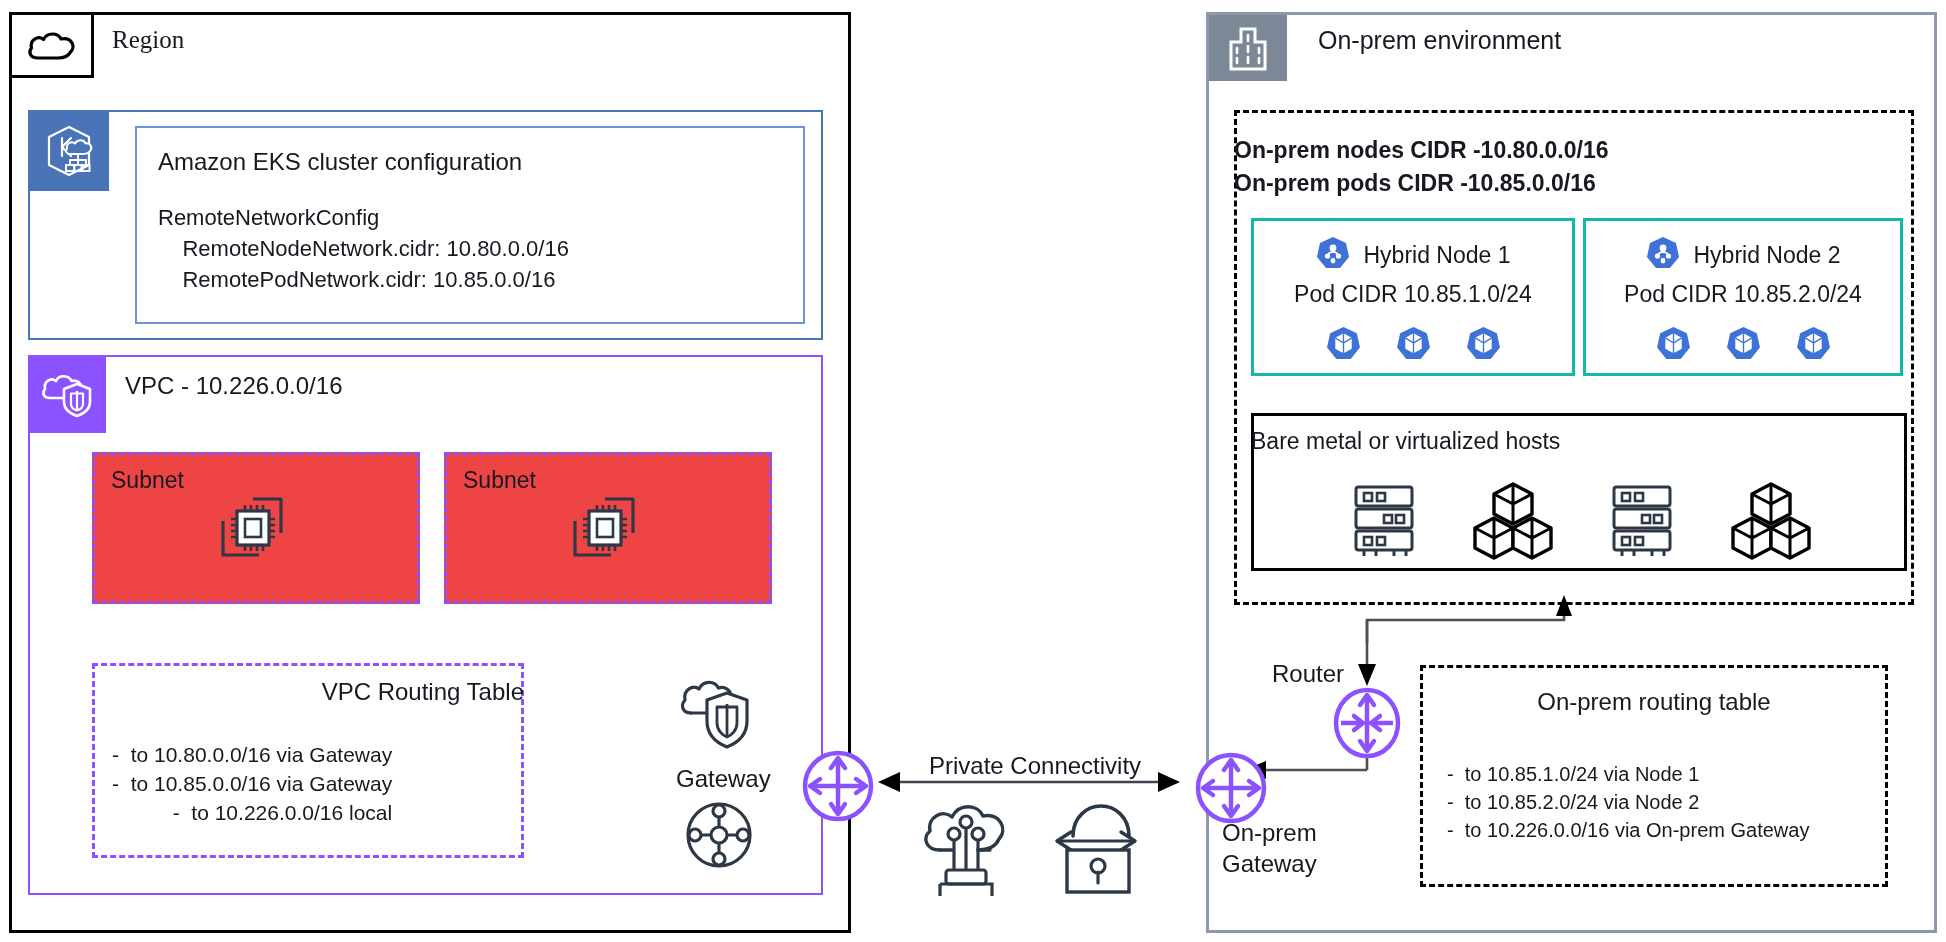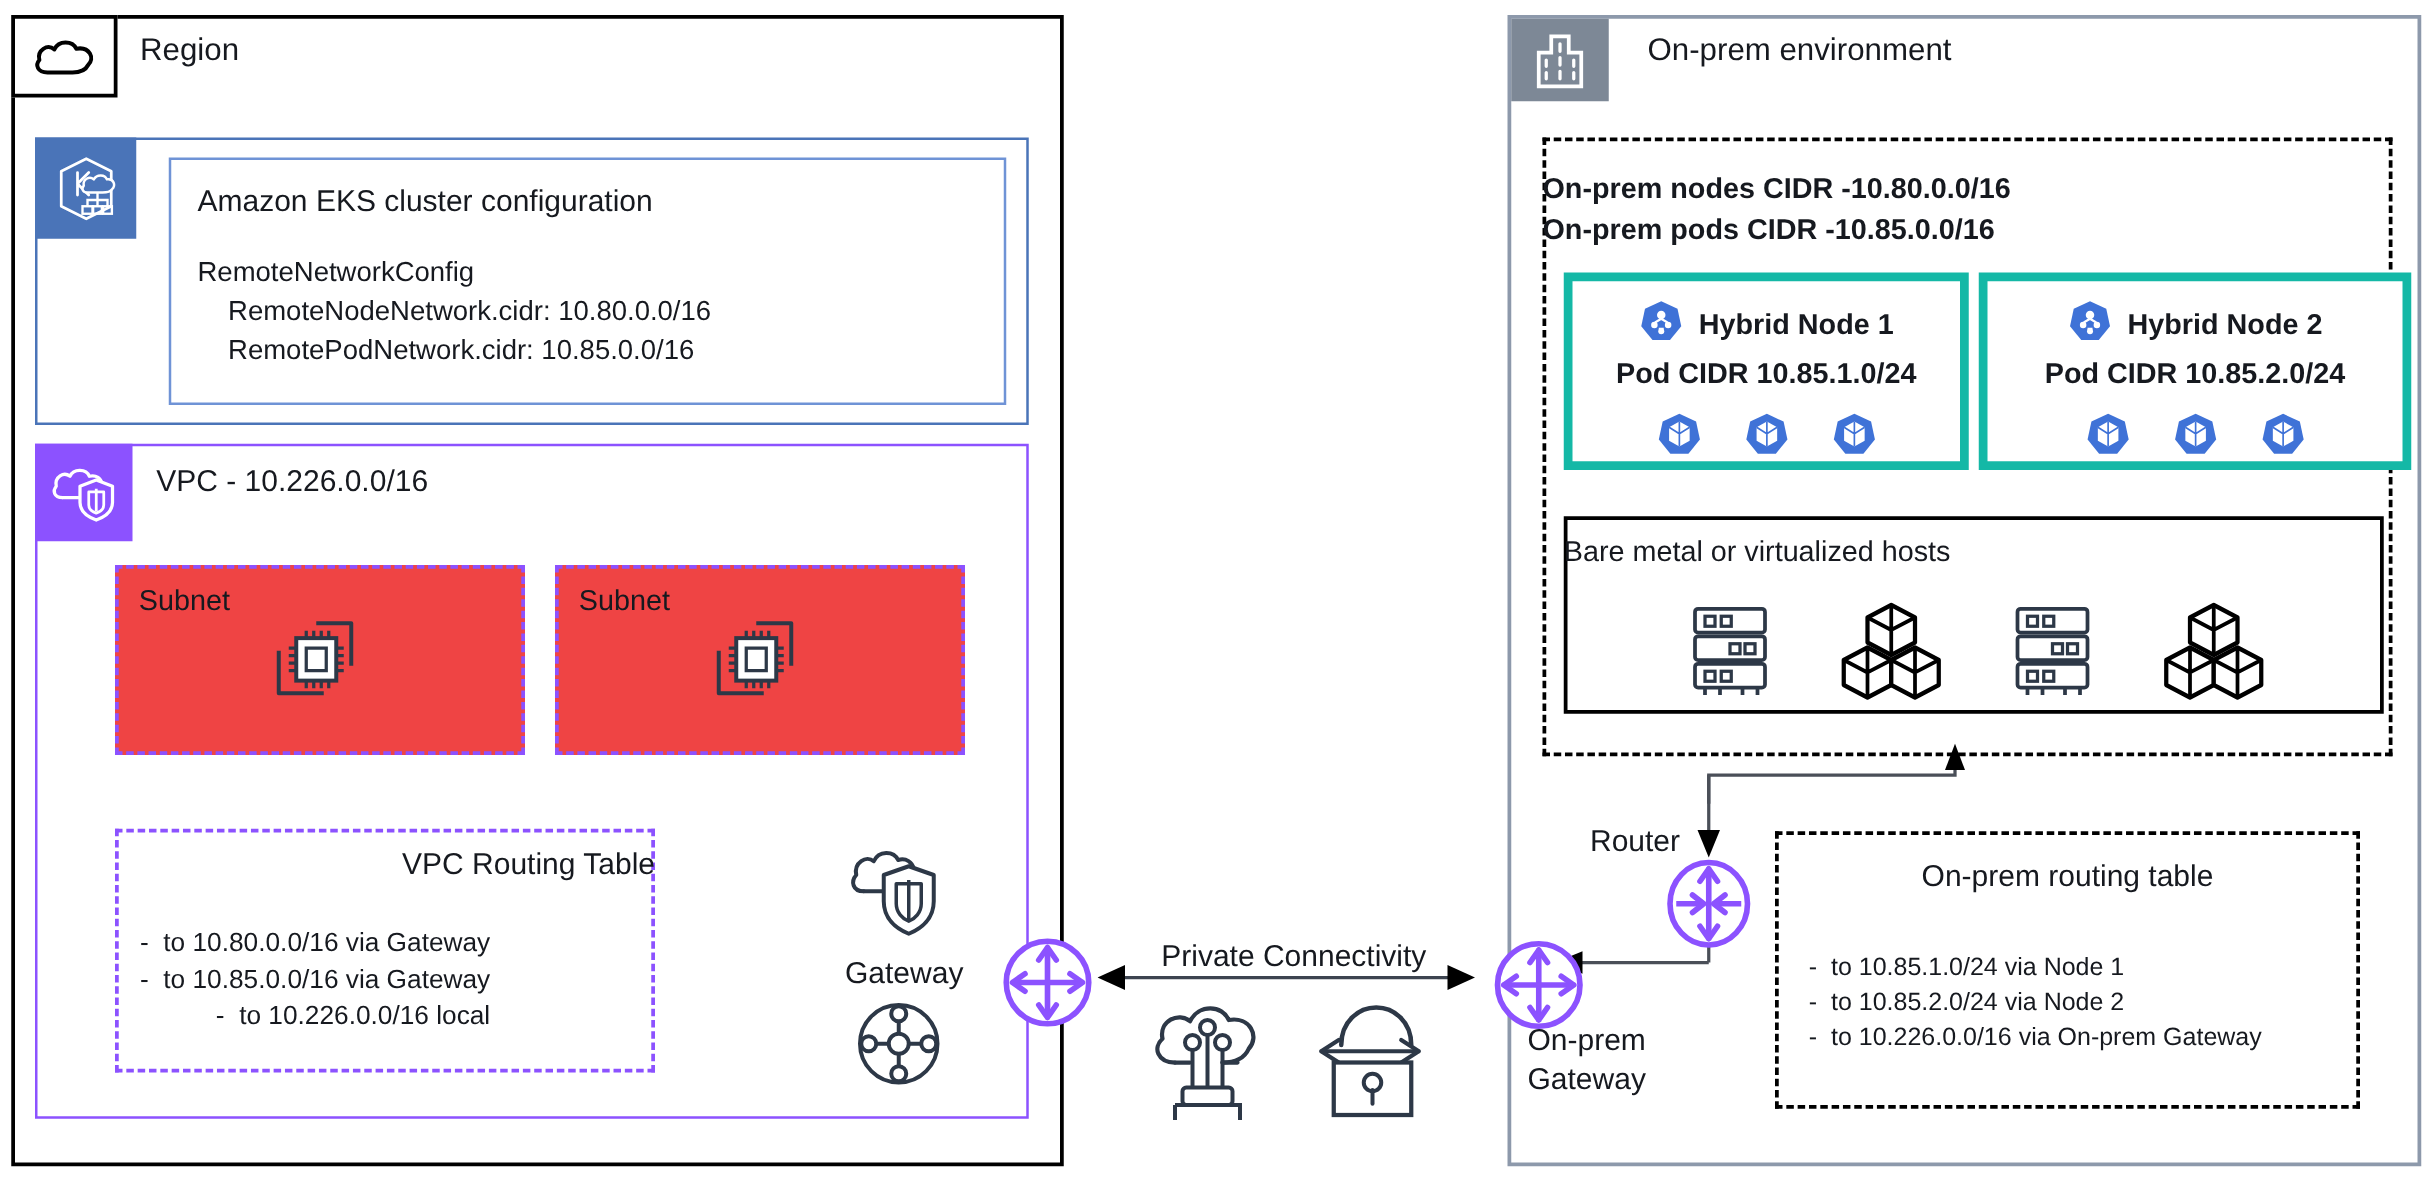--- a/index.html
+++ b/index.html
@@ -6,21 +6,21 @@
   body{
     font-family:"Liberation Sans", sans-serif;
     width:1946px;height:942px;position:relative;overflow:hidden;
     color:#16191f;
   }
   .abs{position:absolute;box-sizing:border-box;}
   
   #region-box{left:9px;top:12px;width:842px;height:921px;border:3px solid #000;background:#fff;}
   #region-icon-box{left:9px;top:12px;width:85px;height:66px;border:3px solid #000;background:#fff;
       display:flex;align-items:center;justify-content:center;}
-  #region-label{left:112px;top:26px;font-size:25px;}
+  #region-label{left:112px;top:26px;font-size:25px;font-family:Liberation Serif, serif;}
   
   #eks-outer{left:28px;top:110px;width:795px;height:230px;border:2.5px solid #4a74b8;background:#fff;}
   #eks-icon{left:28px;top:110px;width:81px;height:81px;background:#4a74b8;
       display:flex;align-items:center;justify-content:center;}
   #eks-inner{left:135px;top:126px;width:670px;height:198px;border:2.5px solid #6f93d6;background:#fff;}
   #eks-title{left:158px;top:148px;font-size:24px;}
   #eks-rnc{left:158px;top:202px;font-size:22px;line-height:31px;white-space:pre;}
   
   #vpc-box{left:28px;top:355px;width:795px;height:540px;border:2.5px solid #8c52ff;background:#fff;}
   #vpc-icon{left:28px;top:355px;width:78px;height:78px;background:#8c52ff;
@@ -45,23 +45,23 @@
   #pc-arrow{left:878px;top:770px;width:302px;height:24px;}
   #pc-cloud-icon{left:918px;top:798px;}
   #pc-lock-icon{left:1045px;top:792px;}
   
   #onprem-box{left:1206px;top:12px;width:731px;height:921px;border:3px solid #8d99ab;background:#fff;}
   #onprem-icon{left:1209px;top:15px;width:78px;height:66px;background:#7d8896;
       display:flex;align-items:center;justify-content:center;}
   #onprem-label{left:1318px;top:26px;font-size:25px;}
   #onprem-dashed{left:1234px;top:110px;width:680px;height:495px;border:3px dashed #000;background:#fff;}
   #cidr-text{left:1234px;top:134px;width:680px;text-align:left;font-size:23px;line-height:33px;font-weight:bold;}
-  .hybrid-node{border:7px solid #14b8a6;background:#fff;font-weight:bold;}
+  .hybrid-node{border:3px solid #14b8a6;background:#fff;}
   #hn-1{left:1251px;top:218px;width:324px;height:158px;}
-  #hn-2{left:1583px;top:218px;width:346px;height:158px;}
+  #hn-2{left:1583px;top:218px;width:320px;height:158px;}
   .hn-head{position:absolute;left:0;top:14px;width:100%;display:flex;align-items:center;justify-content:center;gap:12px;}
   .hn-name{font-size:23px;}
   .hn-cidr{position:absolute;left:0;top:60px;width:100%;text-align:center;font-size:23px;}
   .hn-pods{position:absolute;left:0;top:104px;width:100%;display:flex;align-items:center;justify-content:center;gap:33px;}
   #bm-box{left:1251px;top:413px;width:656px;height:158px;border:3px solid #000;background:#fff;}
   #bm-title{left:1251px;top:428px;width:664px;text-align:left;font-size:23px;}
   #bm-icons{left:1251px;top:480px;width:656px;display:flex;align-items:center;justify-content:center;gap:50px;}
   #router-label{left:1272px;top:660px;font-size:24px;}
   #router-node{left:1330px;top:685px;}
   #opgw-node{left:1193px;top:750px;}

